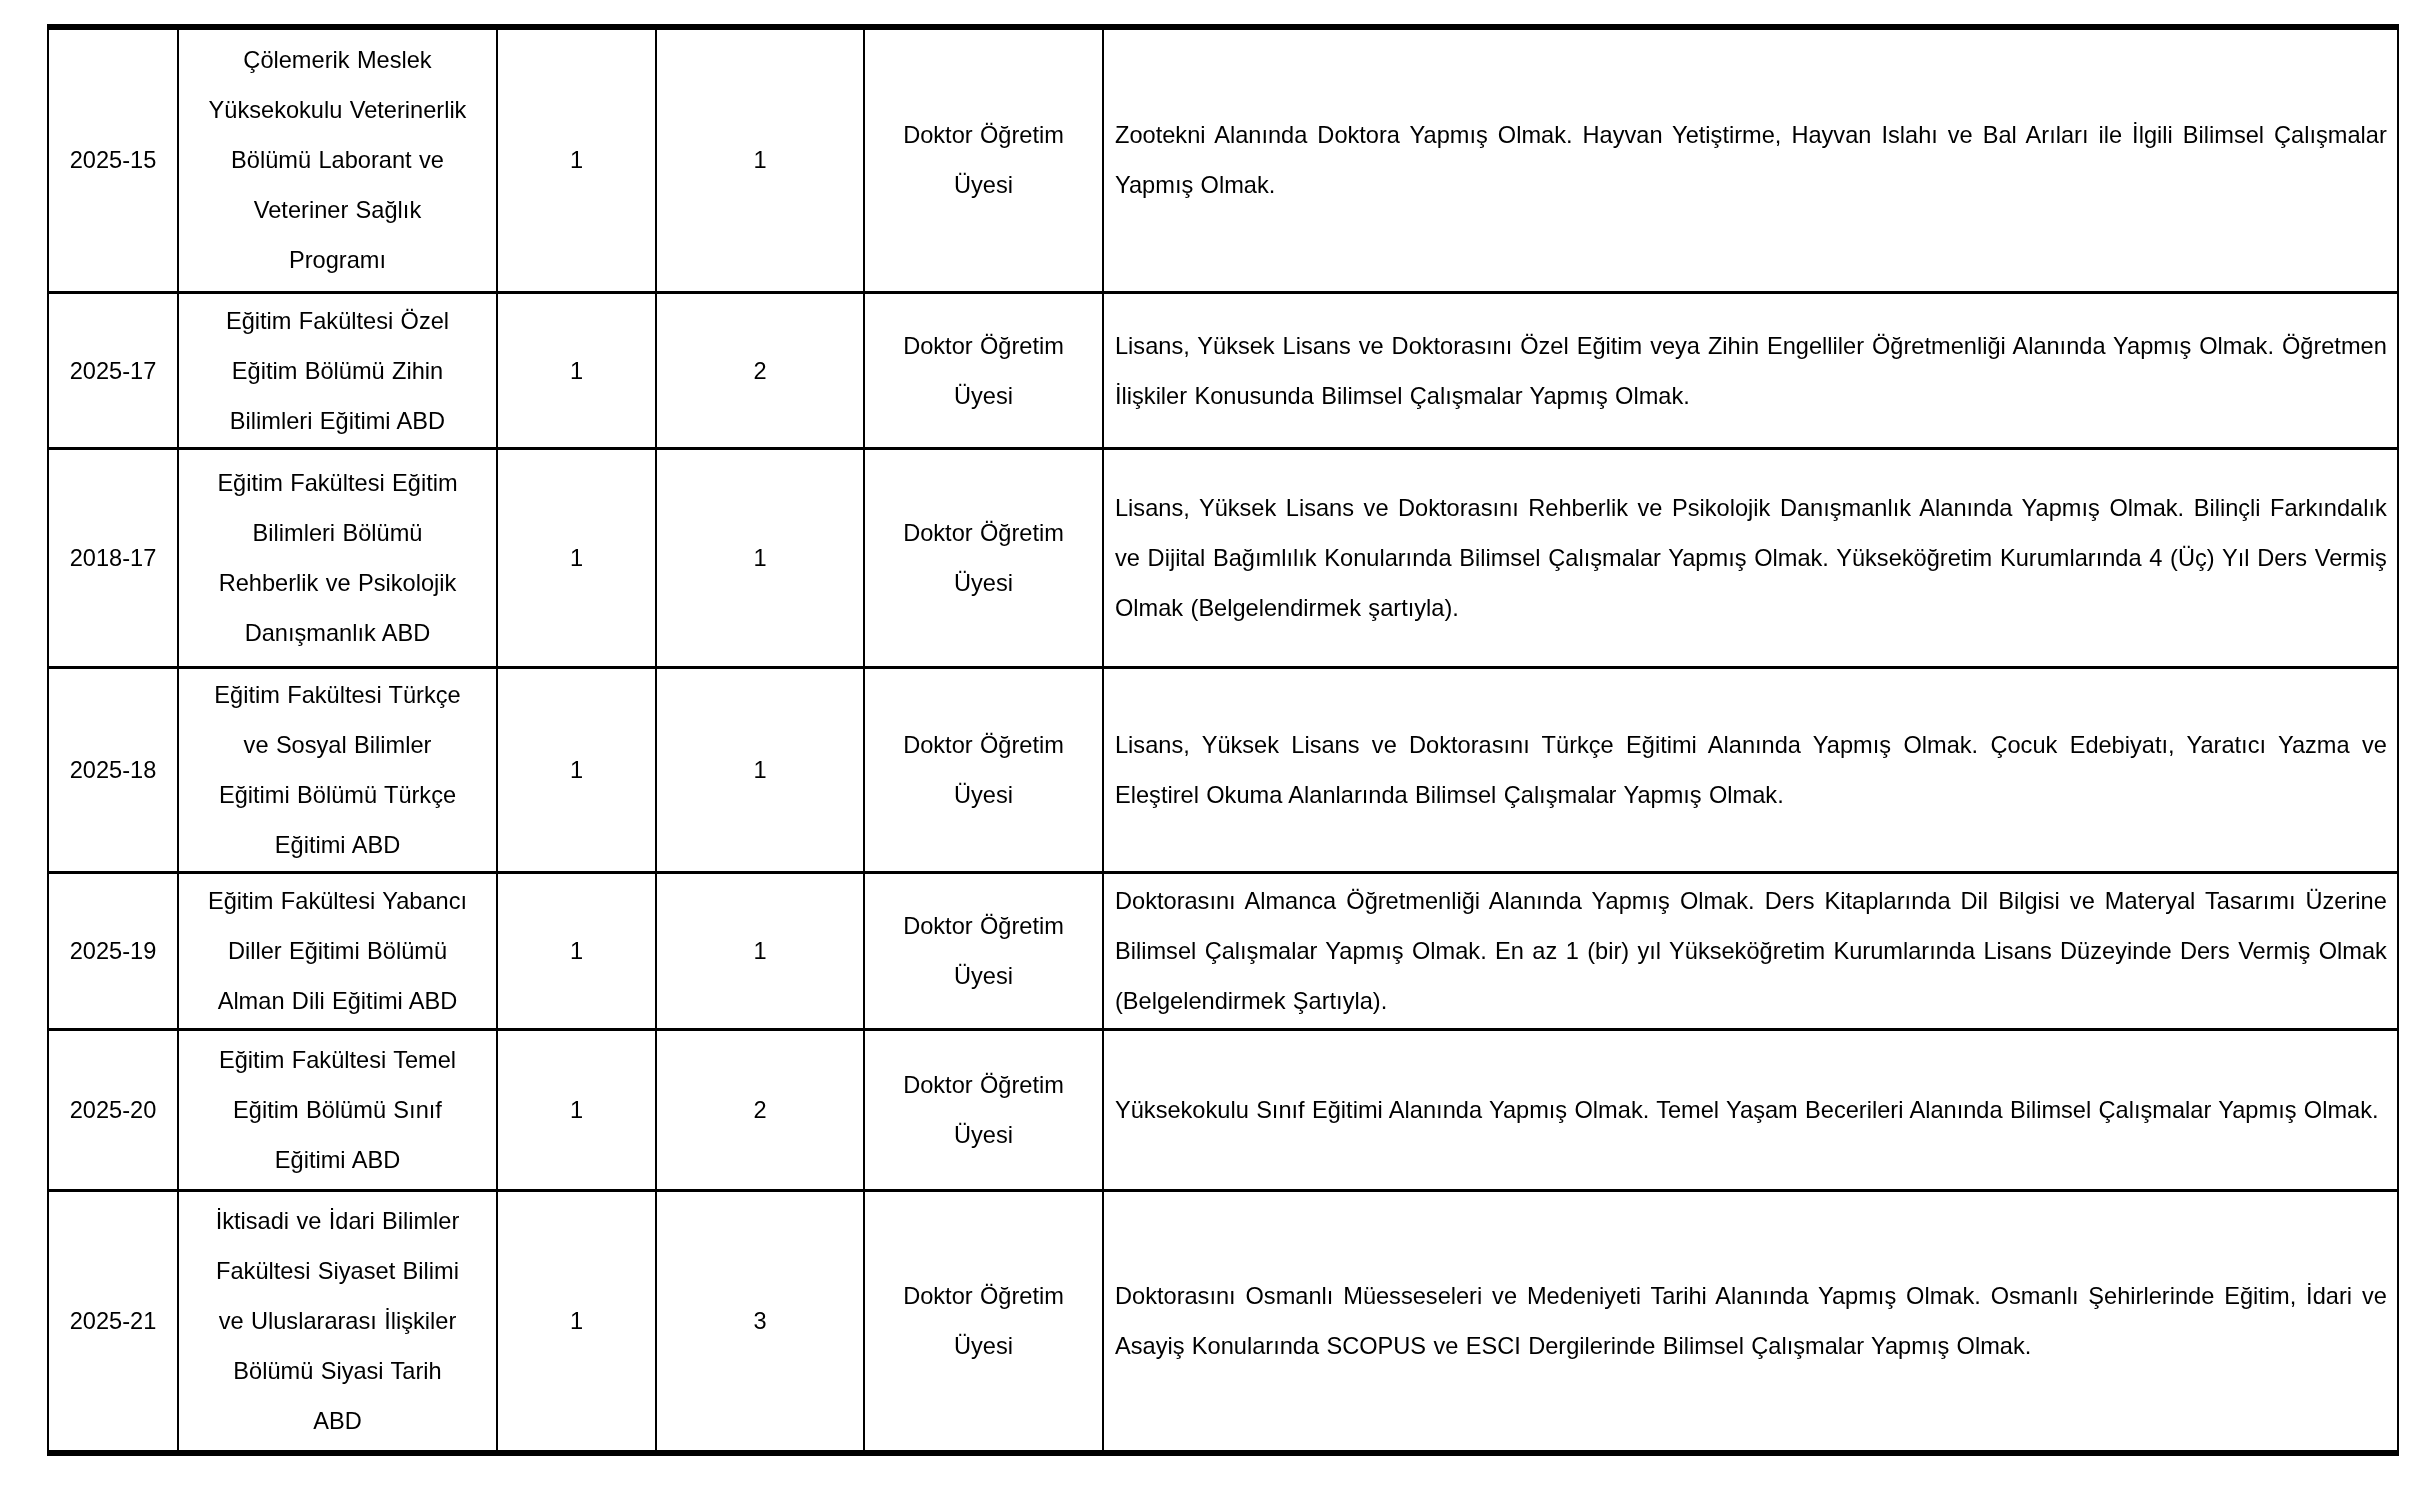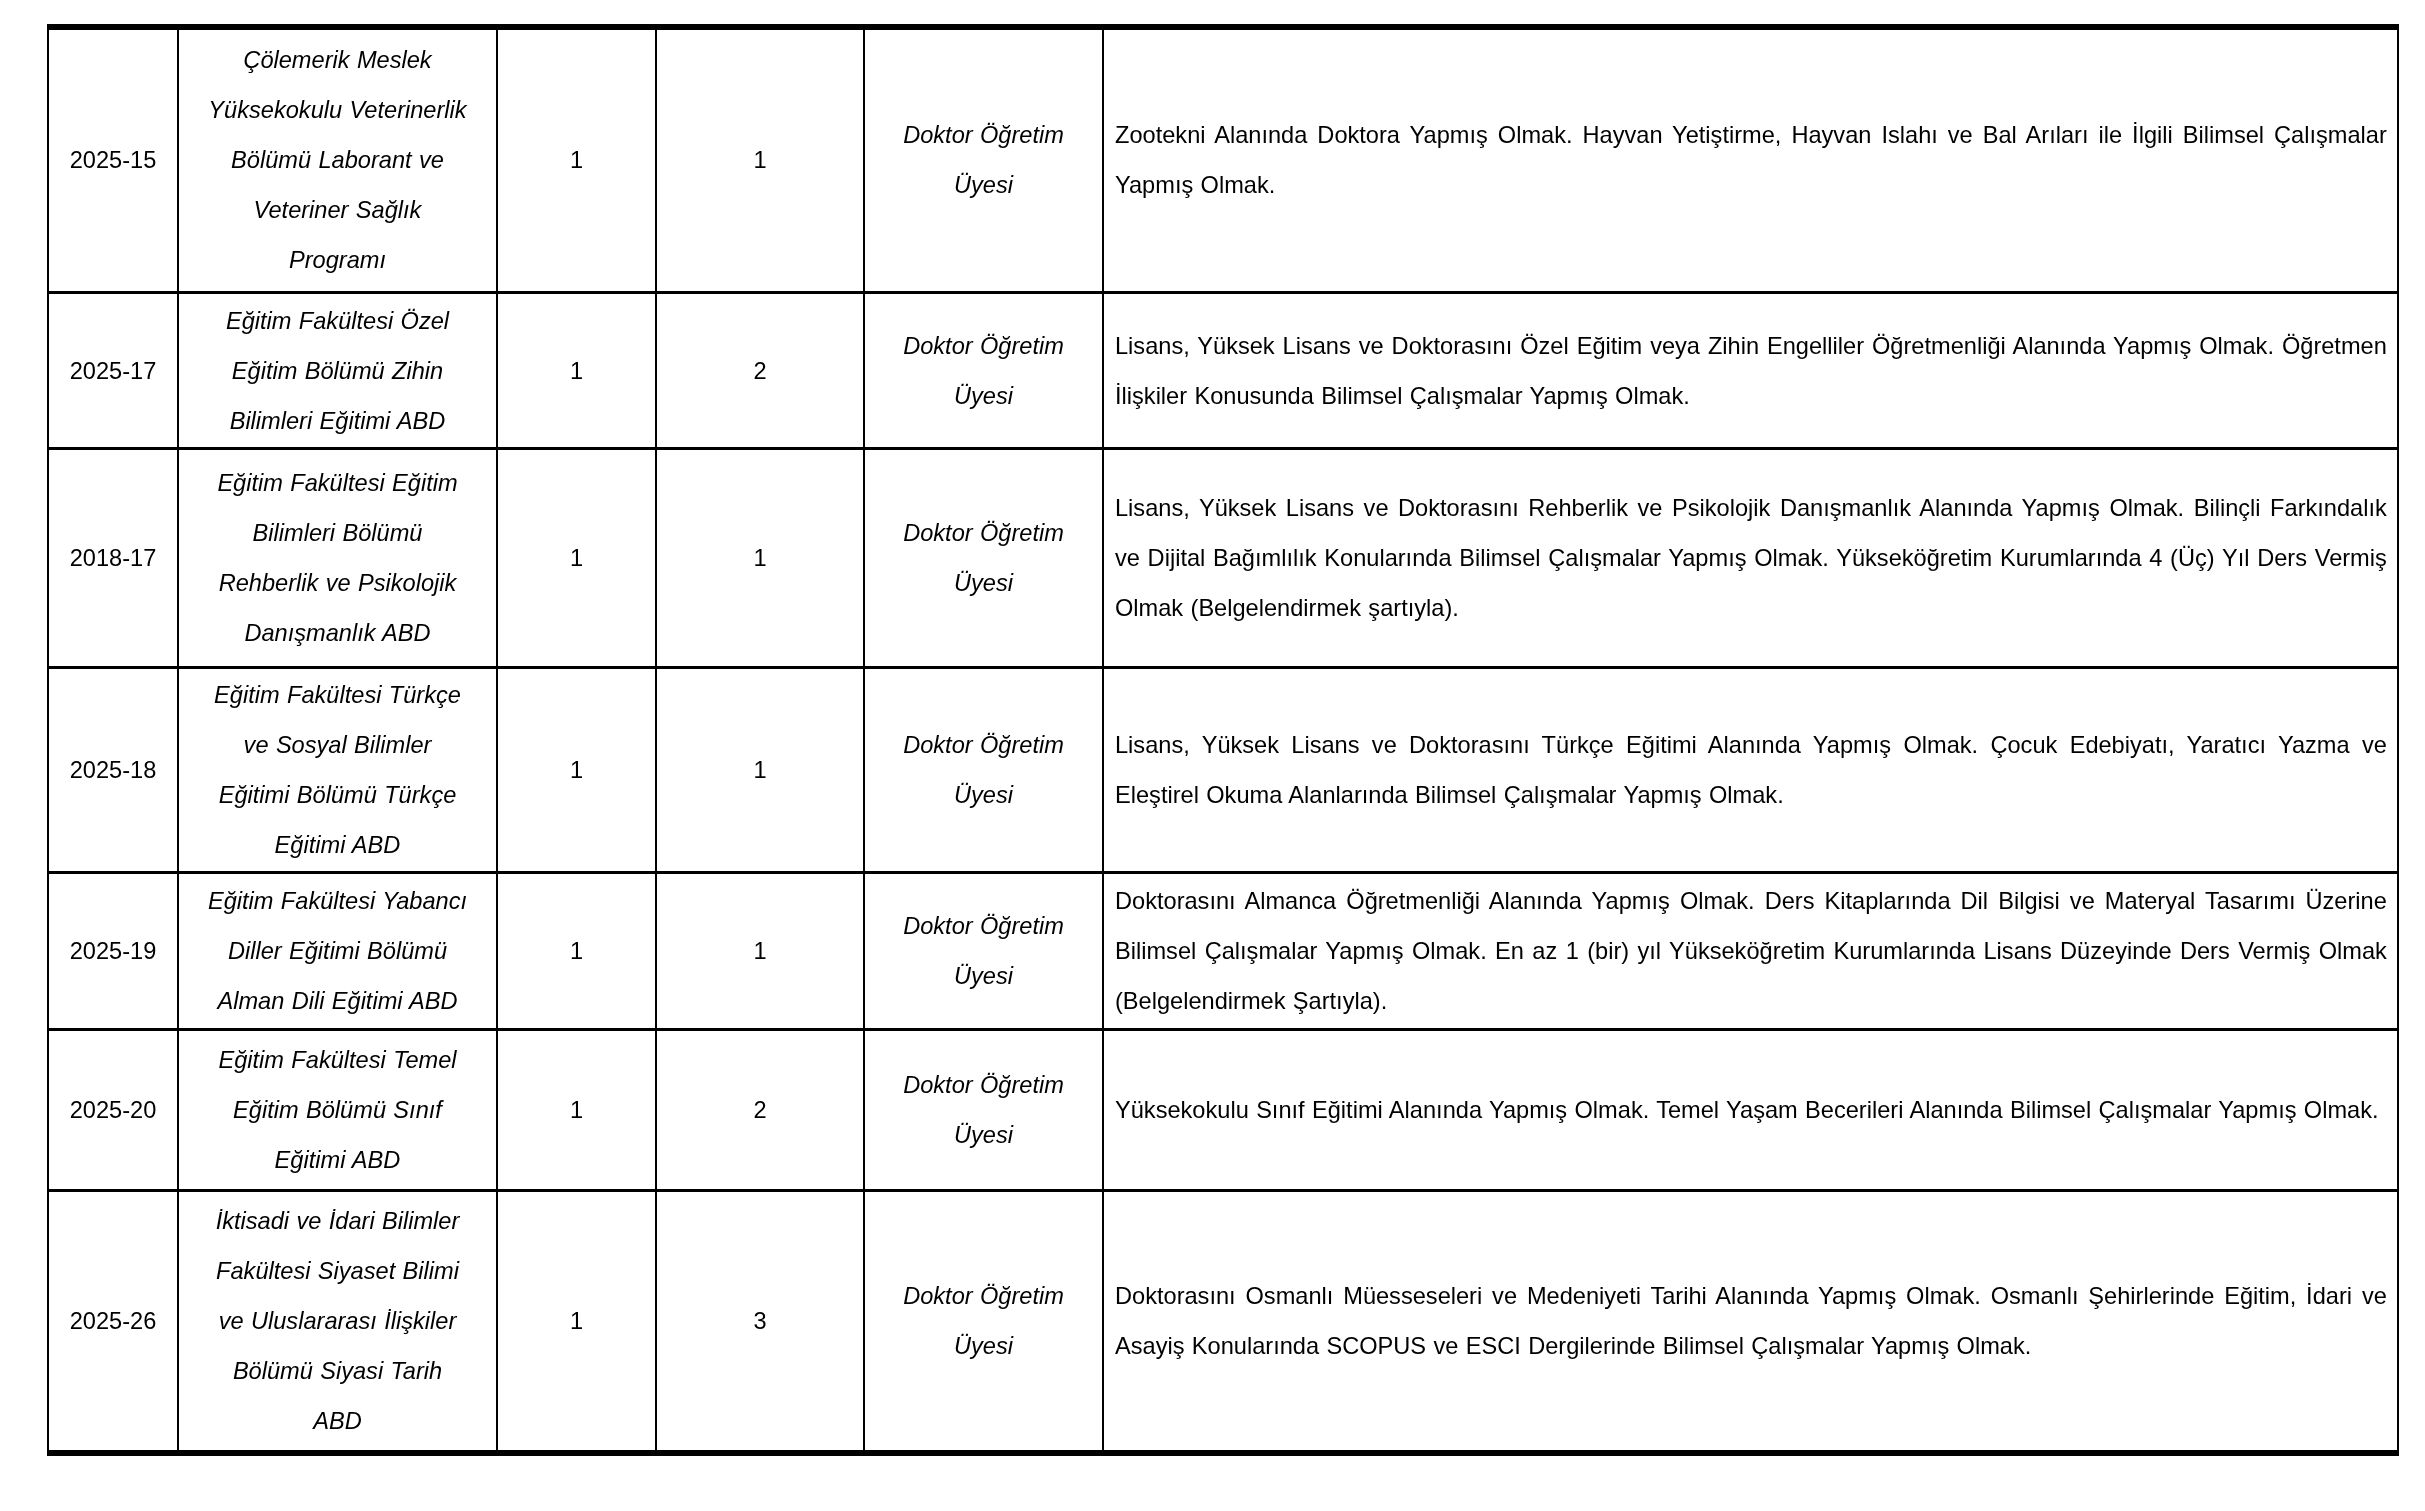--- a/index.html
+++ b/index.html
@@ -30,21 +30,20 @@
     border-left-width: 2.4px;
     border-right-width: 2.4px;
     vertical-align: middle;
     text-align: center;
     padding: 0 3.1px;
     overflow: hidden;
     word-spacing: 0.8px;
   }
   td.unit-cell, td.title-cell {
     white-space: pre-line;
-    font-style: italic;
   }
   td.req-cell {
     text-align: justify;
     padding: 0 10.2px 0 11px;
   }
   tr.r1 { height: 266px; }
   tr.r2 { height: 156px; }
   tr.r3 { height: 219px; }
   tr.r4 { height: 205px; }
   tr.r5 { height: 157px; }
@@ -128,21 +127,21 @@
       <td class="unit-cell">Eğitim Fakültesi Temel
 Eğitim Bölümü Sınıf
 Eğitimi ABD</td>
       <td class="num-cell">1</td>
       <td class="num-cell">2</td>
       <td class="title-cell">Doktor Öğretim
 Üyesi</td>
       <td class="req-cell">Yüksekokulu Sınıf Eğitimi Alanında Yapmış Olmak. Temel Yaşam Becerileri Alanında Bilimsel Çalışmalar Yapmış Olmak.</td>
     </tr>
     <tr class="r7">
-      <td class="code-cell">2025-26</td>
+      <td class="code-cell">2025-21</td>
       <td class="unit-cell">İktisadi ve İdari Bilimler
 Fakültesi Siyaset Bilimi
 ve Uluslararası İlişkiler
 Bölümü Siyasi Tarih
 ABD</td>
       <td class="num-cell">1</td>
       <td class="num-cell">3</td>
       <td class="title-cell">Doktor Öğretim
 Üyesi</td>
       <td class="req-cell">Doktorasını Osmanlı Müesseseleri ve Medeniyeti Tarihi Alanında Yapmış Olmak. Osmanlı Şehirlerinde Eğitim, İdari ve Asayiş Konularında SCOPUS ve ESCI Dergilerinde Bilimsel Çalışmalar Yapmış Olmak.</td>

